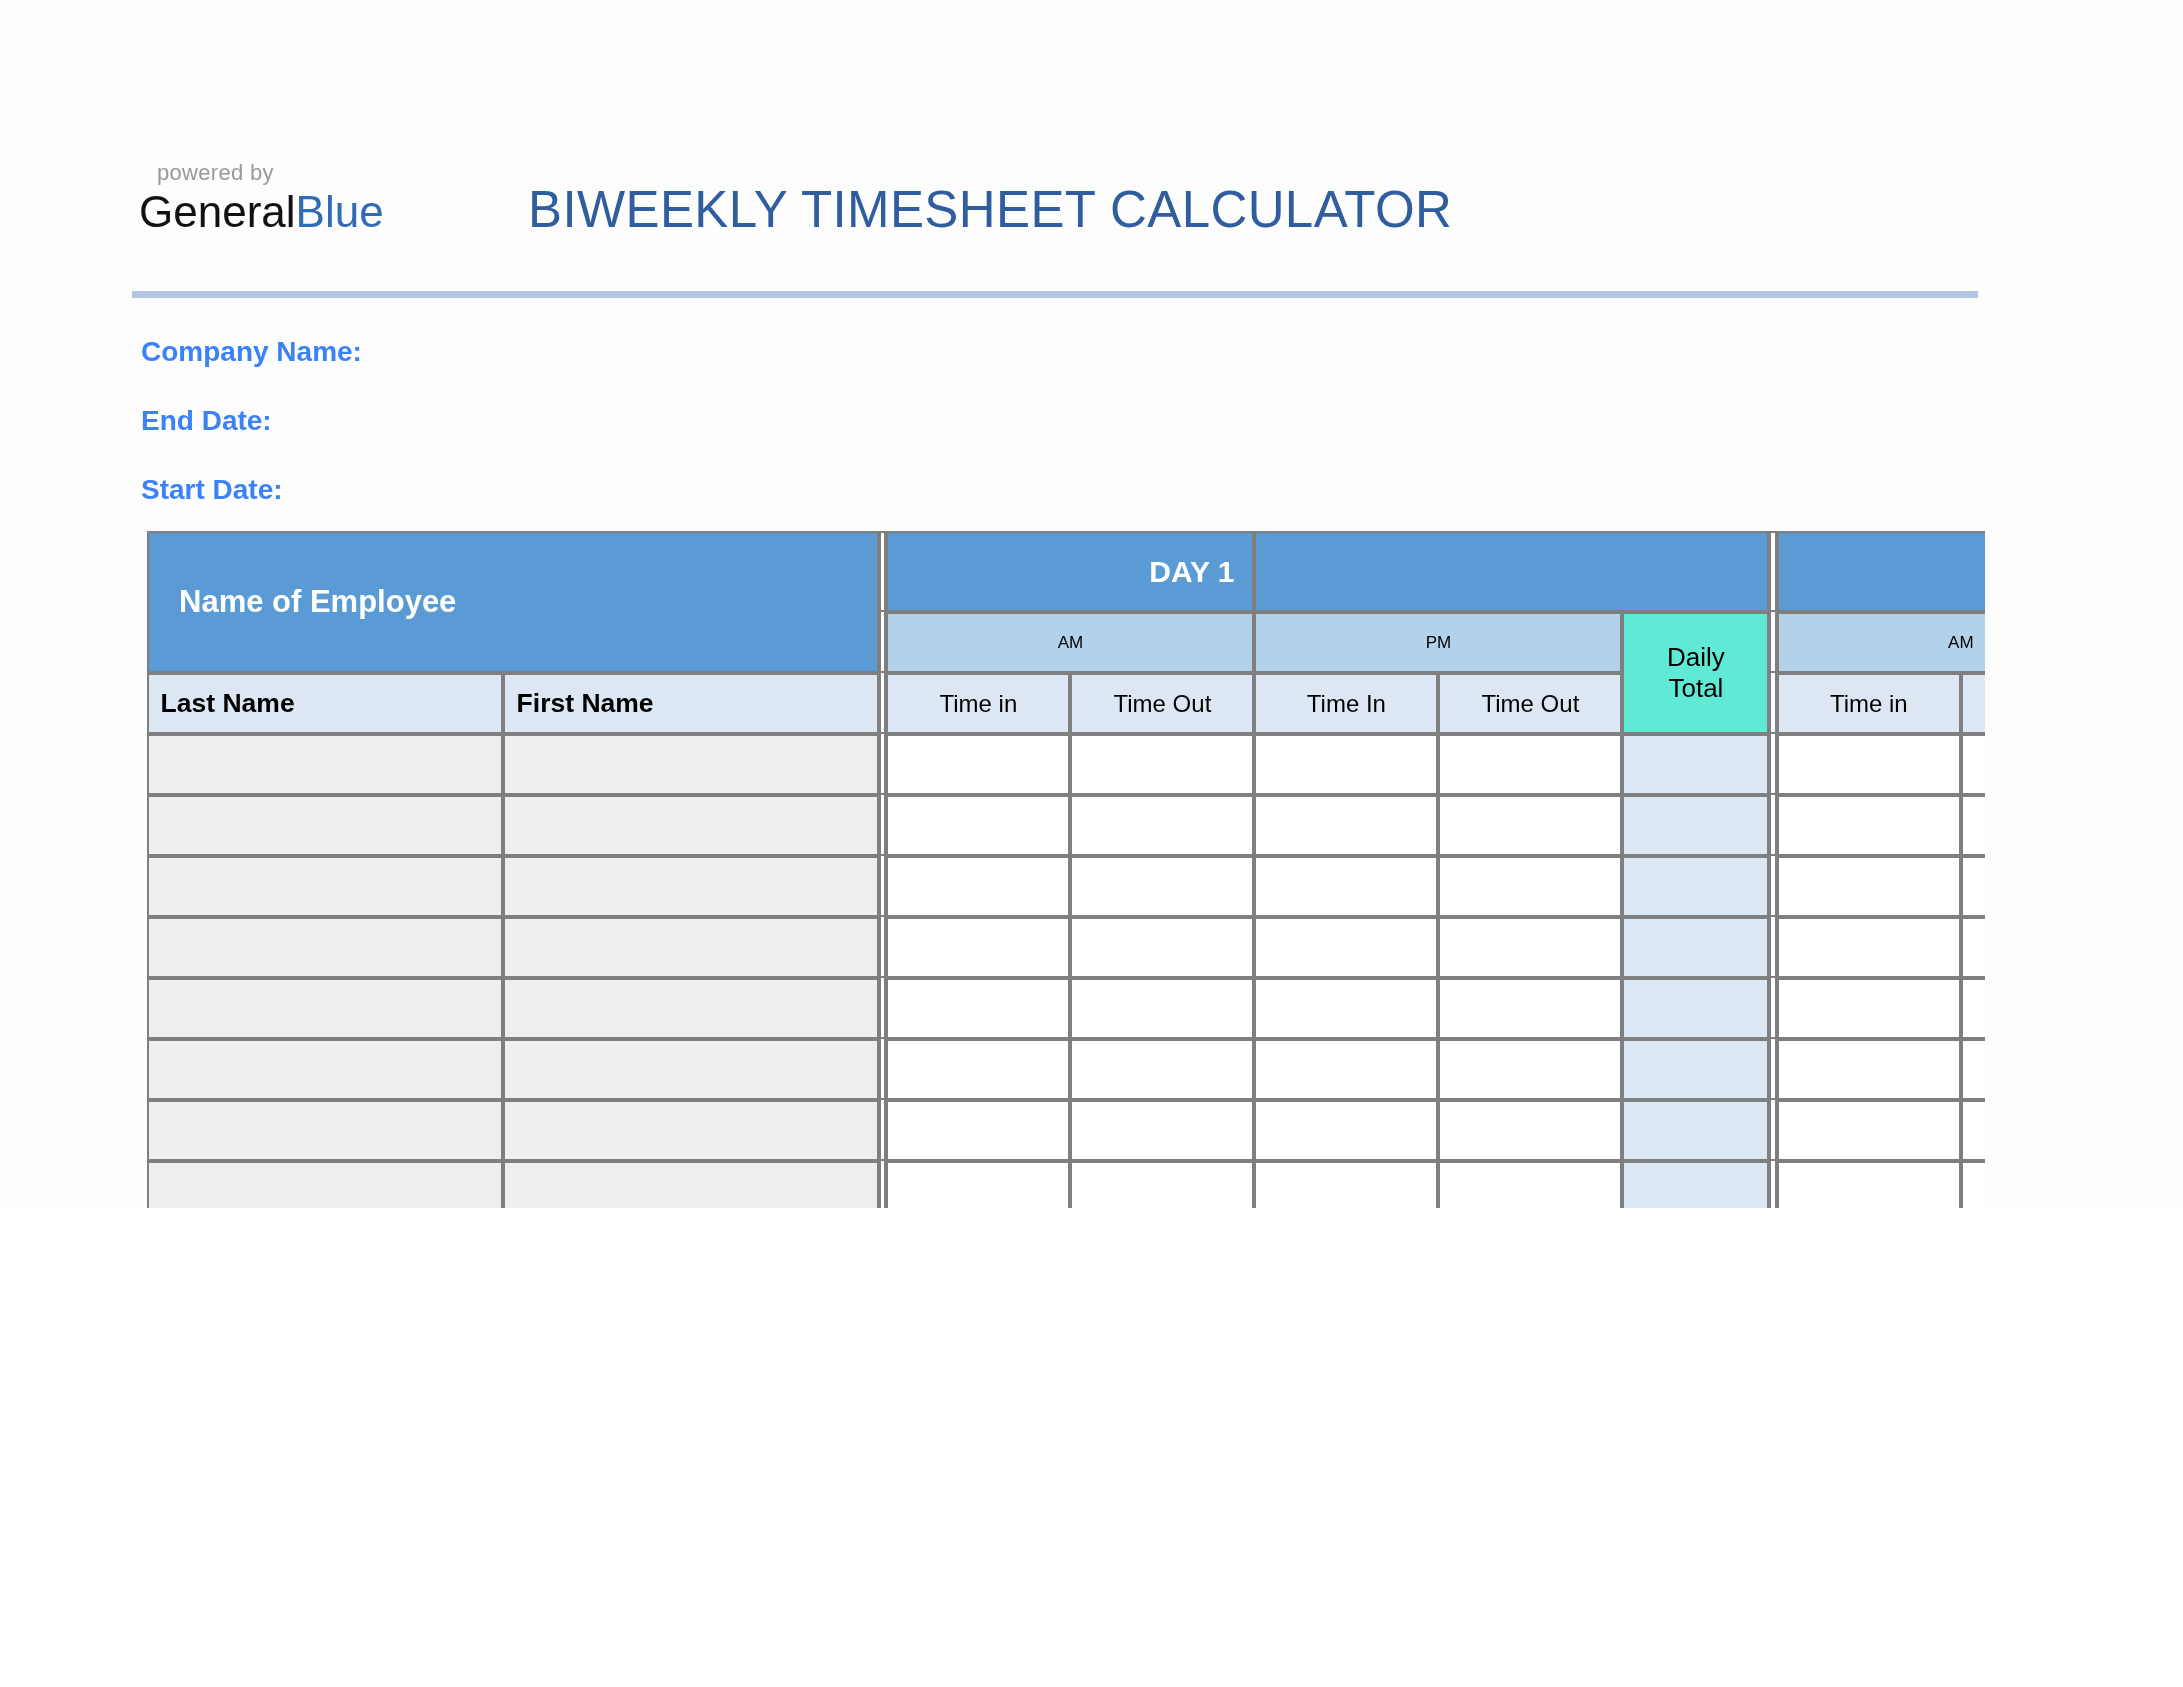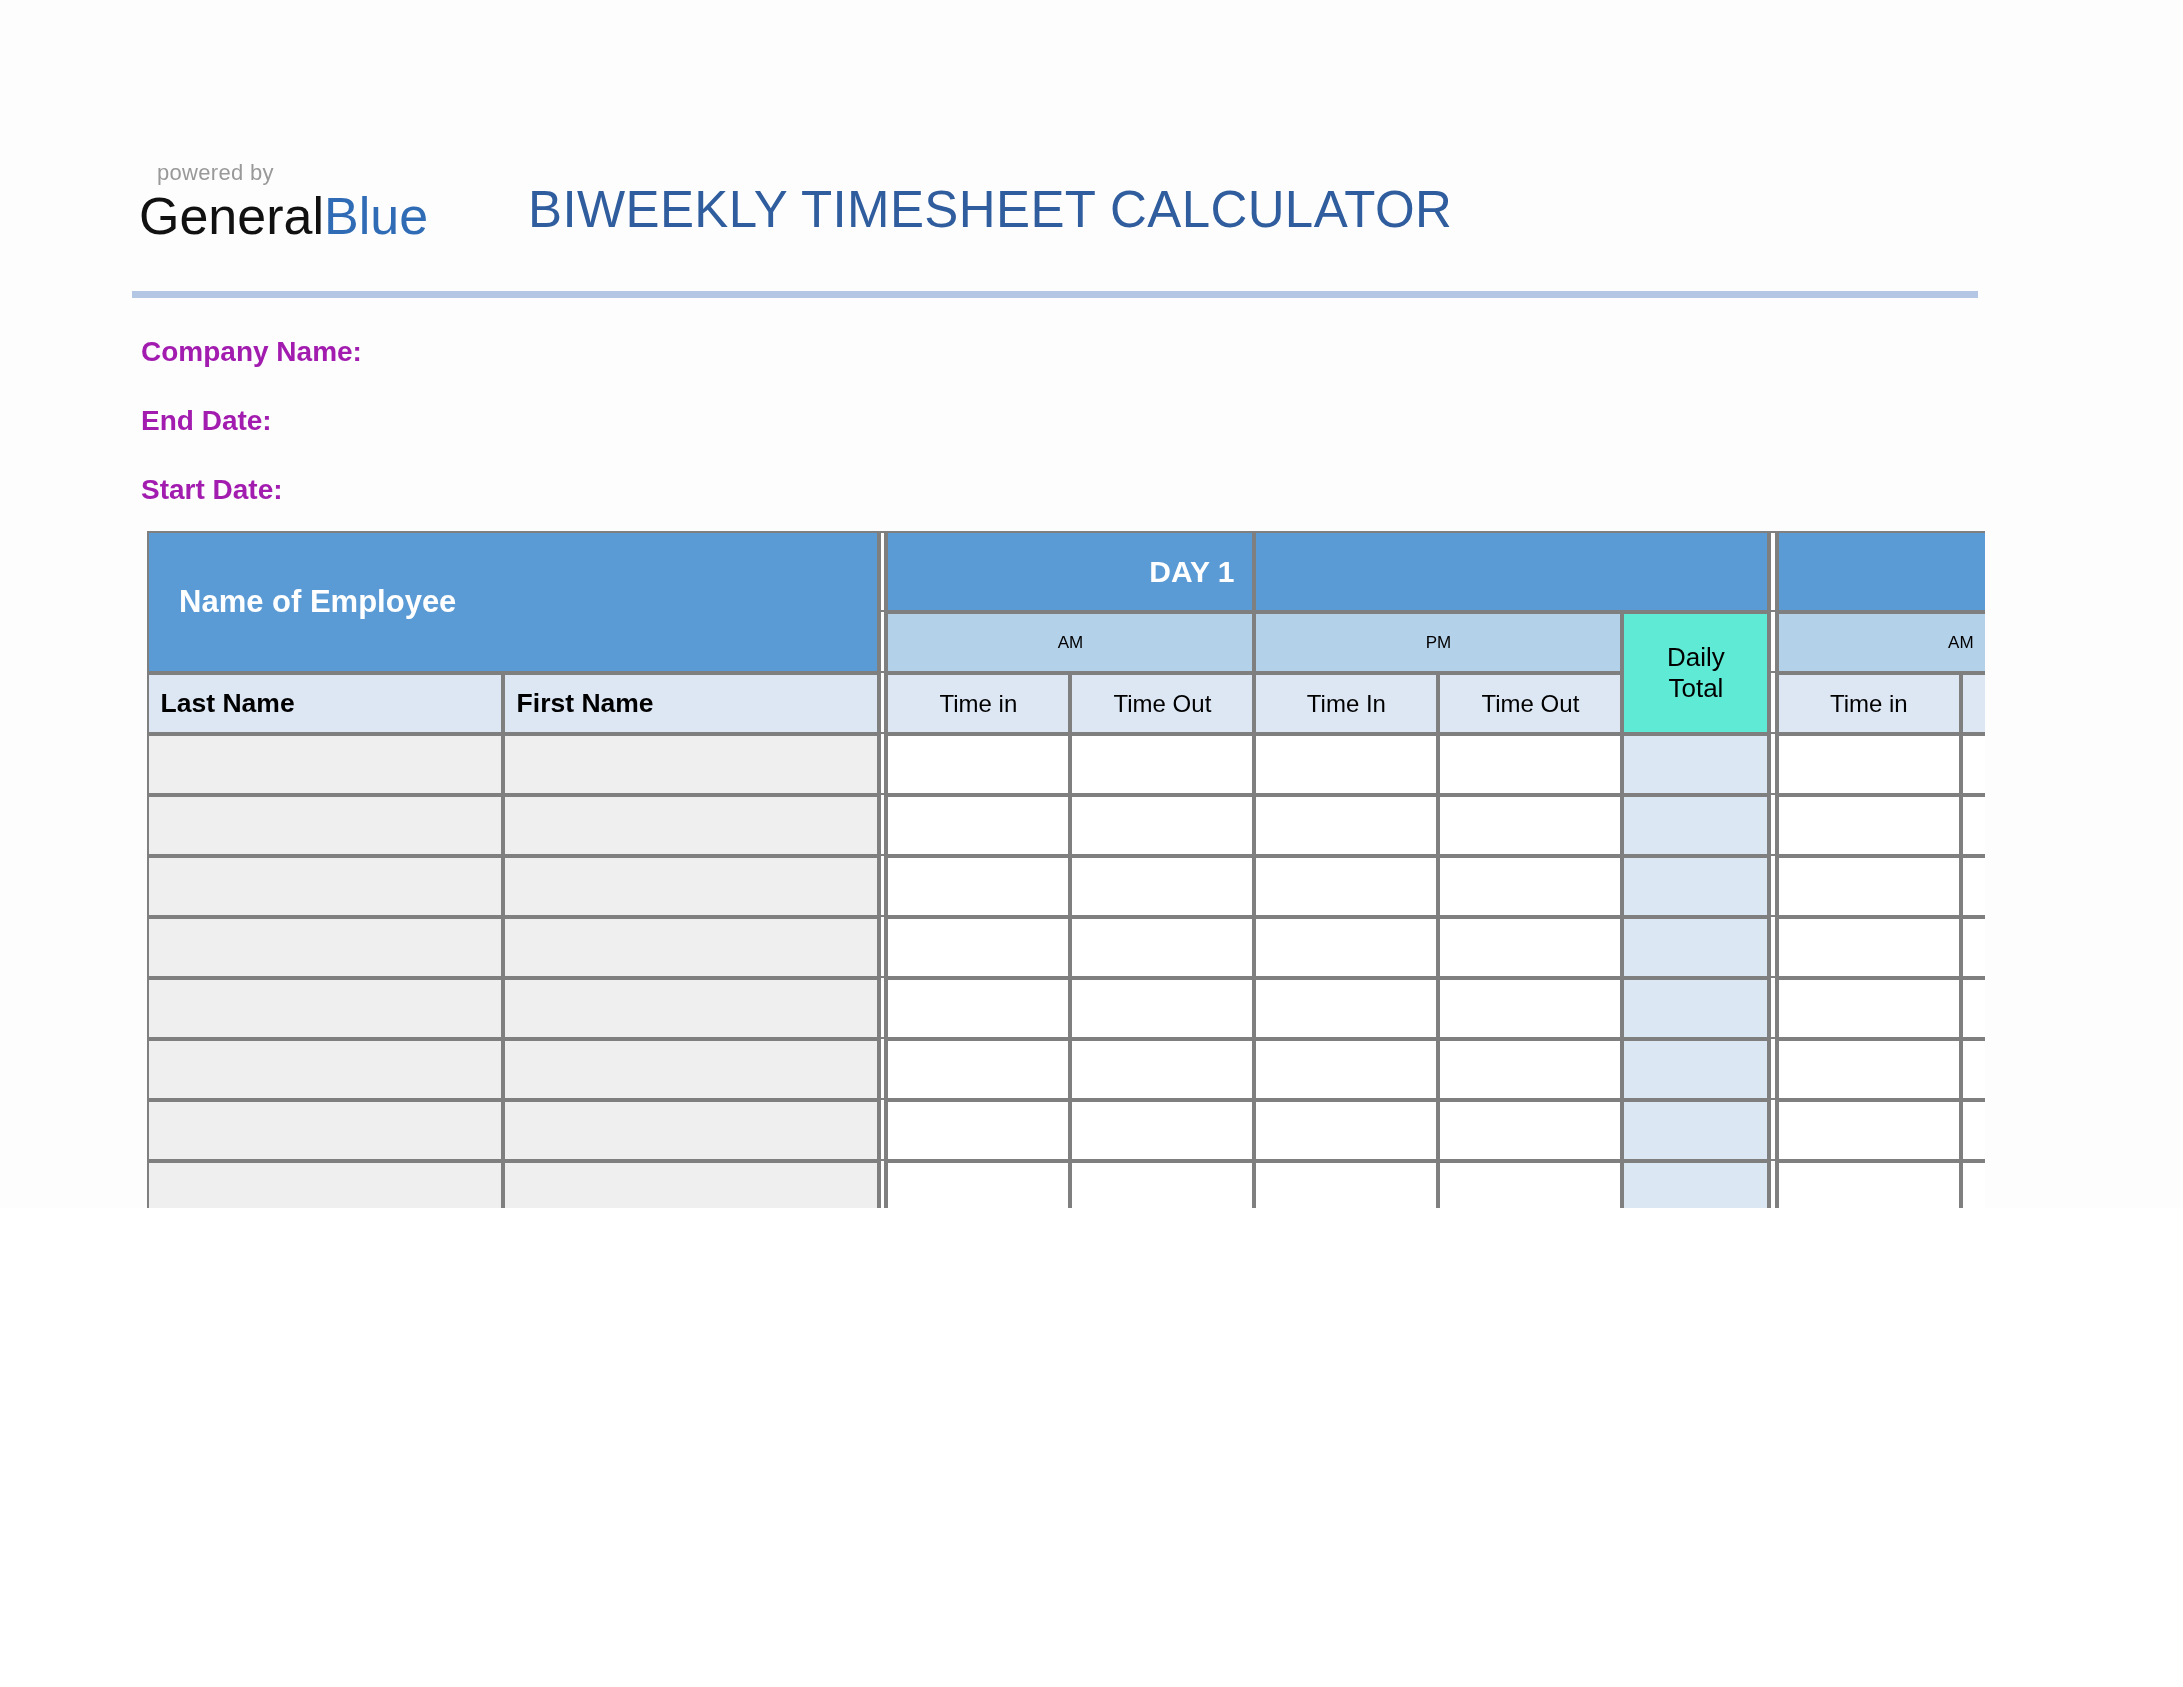--- a/index.html
+++ b/index.html
@@ -42,21 +42,21 @@
     width: 331px;
   }
   .brand-powered {
     font-size: 22px;
     color: #999999;
     letter-spacing: 0.3px;
     line-height: 1;
     margin-left: 18px;
   }
   .brand-name {
-    font-size: 52px;
+    font-size: 44px;
     line-height: 1.06;
     margin-top: 5px;
     white-space: nowrap;
   }
   .brand-general { color: #111111; }
   .brand-blue { color: #2f6cb5; }
 
   .doc-title {
     position: absolute;
     left: 389px;
@@ -78,21 +78,21 @@
 
   
   .meta {
     position: absolute;
     left: 141px;
     top: 327px;
   }
   .meta-row {
     font-size: 28px;
     font-weight: bold;
-    color: #a21caf;
+    color: #3b82f6;
     height: 69px;
     line-height: 50px;
     white-space: nowrap;
   }
 
   
   .table-wrap {
     position: absolute;
     left: 139px;
     top: 531px;

